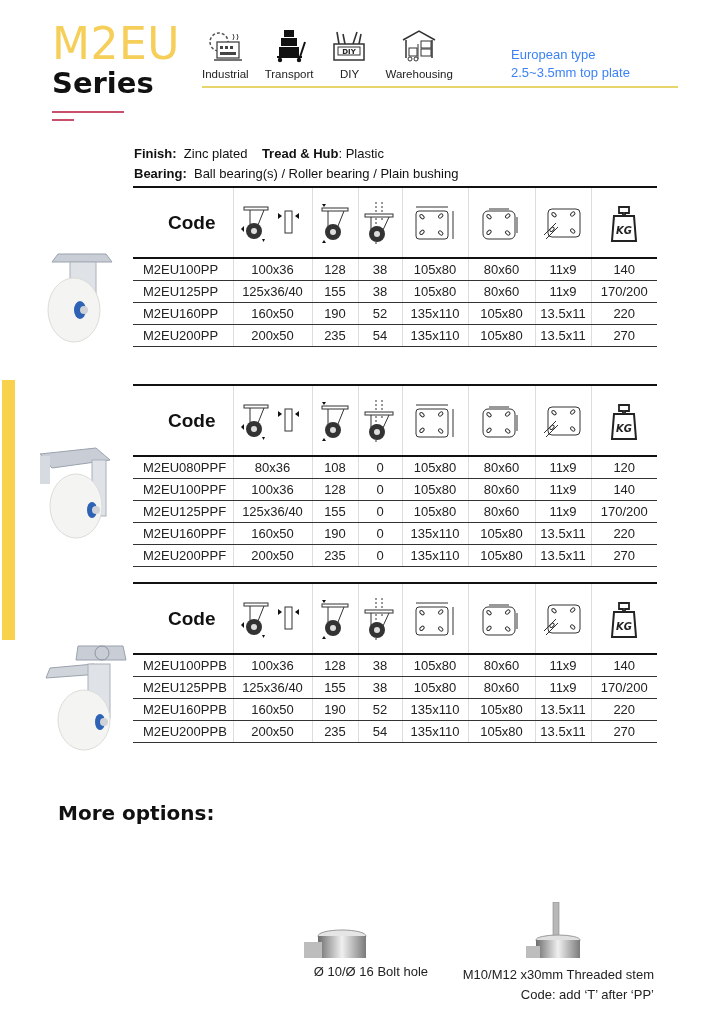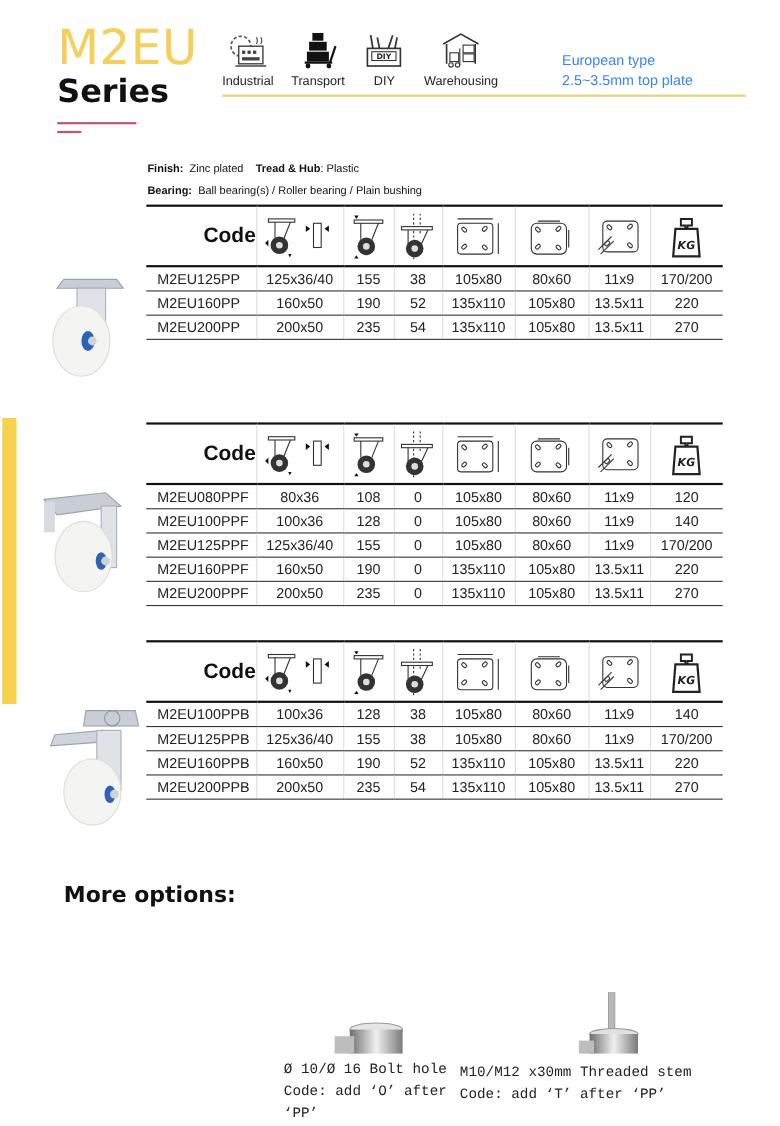--- a/index.html
+++ b/index.html
@@ -11,39 +11,39 @@
   .underline1 { position: absolute; left: 52px; top: 111px; width: 72px; height: 2px; background: #c9506b; }
   .underline2 { position: absolute; left: 52px; top: 119px; width: 22px; height: 2px; background: #c9506b; }
 
   .apps { position: absolute; left: 202px; top: 28px; display: flex; align-items: flex-end; }
   .app { display: flex; flex-direction: column; align-items: center; margin-right: 16px; text-align: right; }
   .app svg { width: 40px; height: 36px; }
   .app-label { font-size: 11.5px; color: #222; margin-top: 4px; white-space: nowrap; }
   .apps-line { position: absolute; left: 202px; top: 86px; width: 476px; height: 2px; background: #e6d56a; }
   .euro { position: absolute; left: 511px; top: 46px; font-size: 13px; color: #3b82f6; line-height: 18px; }
 
-  .specs { position: absolute; left: 134px; top: 144px; font-size: 10px; line-height: 20px; color: #111; }
+  .specs { position: absolute; left: 134px; top: 144px; font-size: 13px; line-height: 20px; color: #111; }
   .specs b { font-weight: 700; }
 
   .yellow-bar { position: absolute; left: 2px; top: 380px; width: 13px; height: 260px; background: #f9d24d; }
 
   .tbl { position: absolute; left: 133px; width: 524px; }
   .tbl table { width: 100%; border-collapse: collapse; font-size: 13px; }
-  .tbl .hdr td { height: 55px; border-top: 2.5px solid #111; border-bottom: 2.5px solid #111; text-align: right; }
+  .tbl .hdr td { height: 71px; border-top: 2.5px solid #111; border-bottom: 2.5px solid #111; }
   .tbl .row td { height: 22px; border-bottom: 1.2px solid #333; text-align: center; color: #222; }
   .tbl td { border-left: 1px solid #ddd; vertical-align: middle; }
   .tbl td:first-child { border-left: none; }
   .tbl .row td:first-child { text-align: left; padding-left: 10px; }
   .code-h { font-size: 19px; font-weight: 700; text-align: center; padding-left: 18px; }
   .ico { display: flex; justify-content: center; align-items: center; font-style: italic; }
 
   .caster { position: absolute; }
 
   .more-title { position: absolute; left: 58px; top: 801px; font-size: 20px; font-weight: 700; color: #111; font-family: "DejaVu Sans", sans-serif; }
-  .opt { position: absolute; text-align: left; font-size: 13px; color: #222; line-height: 20px; font-family: Liberation Mono, monospace; }
+  .opt { position: absolute; text-align: right; font-size: 13px; color: #222; line-height: 20px; }
 </style>
 </head>
 <body>
 
 <div class="title-main">M2EU</div>
 <div class="title-sub">Series</div>
 <div class="underline1"></div>
 <div class="underline2"></div>
 
 <div class="apps">
@@ -218,20 +218,30 @@
               <div class="ico">
                 <svg width="32" height="40" viewBox="0 0 32 40">
                   <path d="M11 4 L21 4 L21 10 L17 10 L17 13 L15 13 L15 10 L11 10 Z" fill="#fff" stroke="#222" stroke-width="1.8"></path>
                   <path d="M6 13 L26 13 L28 38 L4 38 Z" fill="#fff" stroke="#222" stroke-width="2"></path>
                   <text x="16" y="31" font-size="10" font-weight="700" text-anchor="middle" fill="#222" font-family="DejaVu Sans, sans-serif">KG</text>
                 </svg>
               </div>
             </td>
           </tr>
           <tr class="row">
+            <td>M2EU100PP</td>
+            <td>100x36</td>
+            <td>128</td>
+            <td>38</td>
+            <td>105x80</td>
+            <td>80x60</td>
+            <td>11x9</td>
+            <td>140</td>
+          </tr>
+          <tr class="row">
             <td>M2EU125PP</td>
             <td>125x36/40</td>
             <td>155</td>
             <td>38</td>
             <td>105x80</td>
             <td>80x60</td>
             <td>11x9</td>
             <td>170/200</td>
           </tr>
           <tr class="row">
@@ -603,21 +613,20 @@
   <defs>
       <linearGradient id="metal" x1="0" x2="1">
         <stop offset="0" stop-color="#6d6d6d"></stop>
         <stop offset="0.5" stop-color="#f0f0f0"></stop>
         <stop offset="1" stop-color="#7a7a7a"></stop>
       </linearGradient>
     </defs>
 </svg>
 <div class="opt" style="left:258px;top:962px;width:170px;">
   <div>Ø 10/Ø 16 Bolt hole</div>
-  <div>Code: add ‘O’ after ‘PP’</div>
 </div>
 
 <svg class="caster" style="left:526px;top:902px;width:60px;height:56px;" viewBox="0 0 60 56">
   <rect x="27" y="0" width="6" height="36" fill="#b8b8b8" stroke="#888" stroke-width="0.6"></rect>
   <ellipse cx="32" cy="38" rx="22" ry="5" fill="#e0e0e0" stroke="#999"></ellipse>
   <rect x="10" y="38" width="44" height="18" fill="url(#metal2)"></rect>
   <rect x="0" y="44" width="14" height="12" fill="#bdbdbd"></rect>
   <defs>
       <linearGradient id="metal2" x1="0" x2="1">
         <stop offset="0" stop-color="#6d6d6d"></stop>

